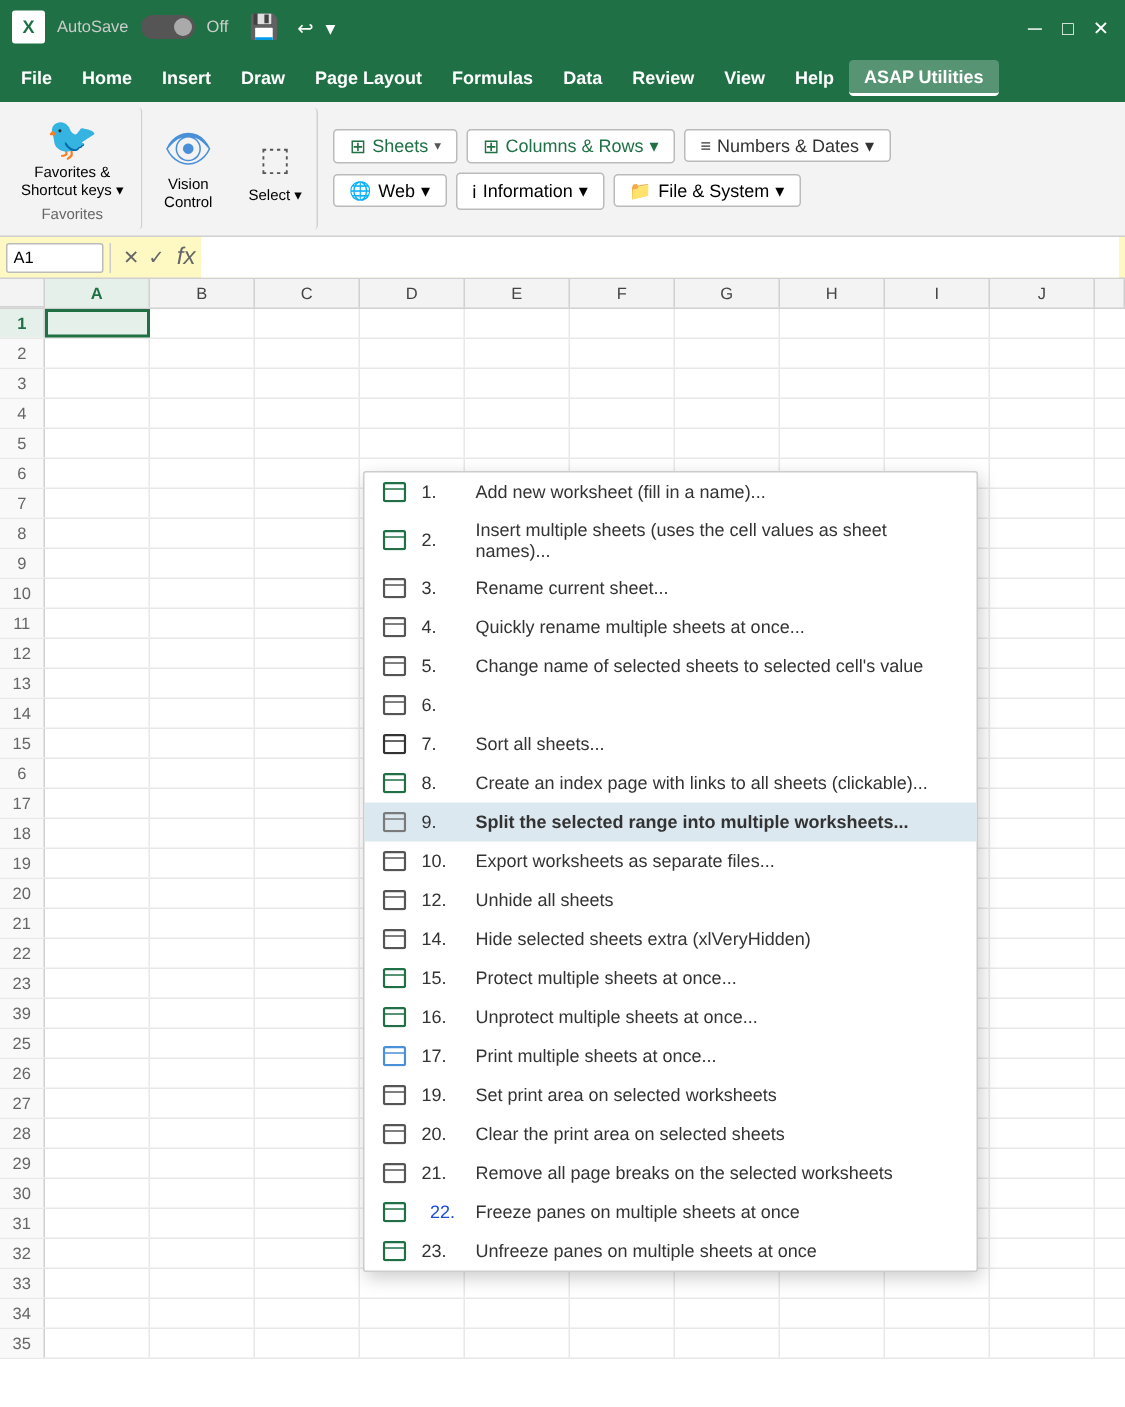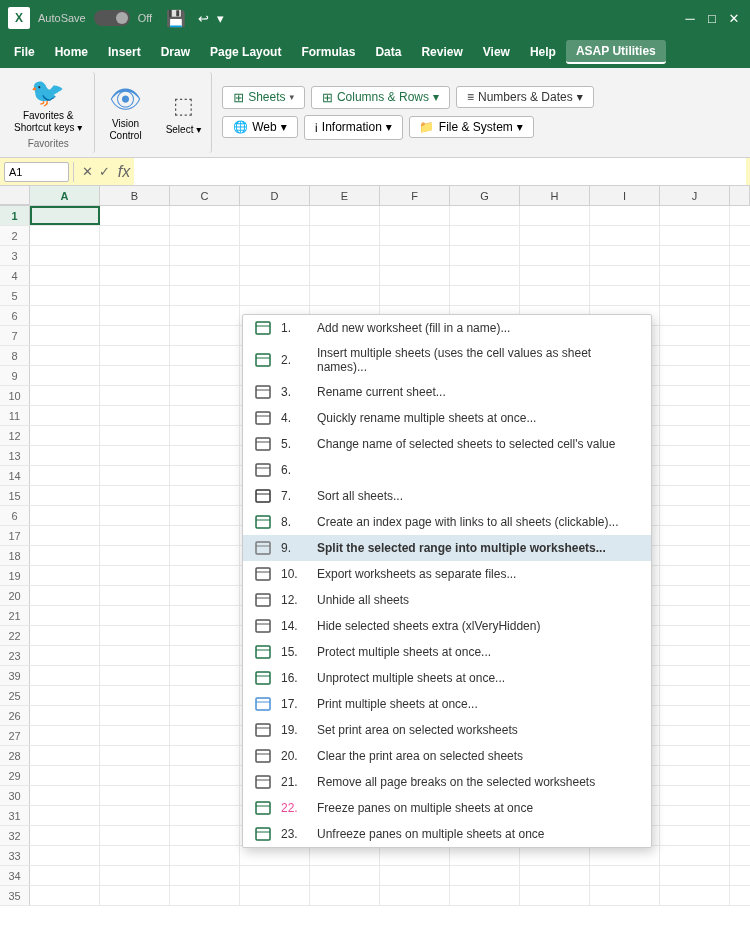--- a/index.html
+++ b/index.html
@@ -1051,21 +1051,21 @@
         <span style="min-width: 28px; color: rgb(51, 51, 51);">21.</span>
         <span>Remove all page breaks on the selected worksheets</span>
       </div>
       <div class="menu-item-row">
         <div class="menu-icon">
           <svg viewBox="0 0 16 14">
             <rect x="1" y="1" width="14" height="12" rx="1" fill="none" stroke="#1f7145" stroke-width="1.5"></rect>
             <line x1="1" y1="5" x2="15" y2="5" stroke="#1f7145" stroke-width="1"></line>
           </svg>
         </div>
-        <span style="min-width: 28px; color: #ec4899;">22.</span>
+        <span style="min-width: 28px; color: #1d4ed8; text-align: center;">22.</span>
         <span>Freeze panes on multiple sheets at once</span>
       </div>
       <div class="menu-item-row">
         <div class="menu-icon">
           <svg viewBox="0 0 16 14">
             <rect x="1" y="1" width="14" height="12" rx="1" fill="none" stroke="#1f7145" stroke-width="1.5"></rect>
             <line x1="1" y1="5" x2="15" y2="5" stroke="#1f7145" stroke-width="1"></line>
           </svg>
         </div>
         <span style="min-width: 28px; color: rgb(51, 51, 51);">23.</span>

